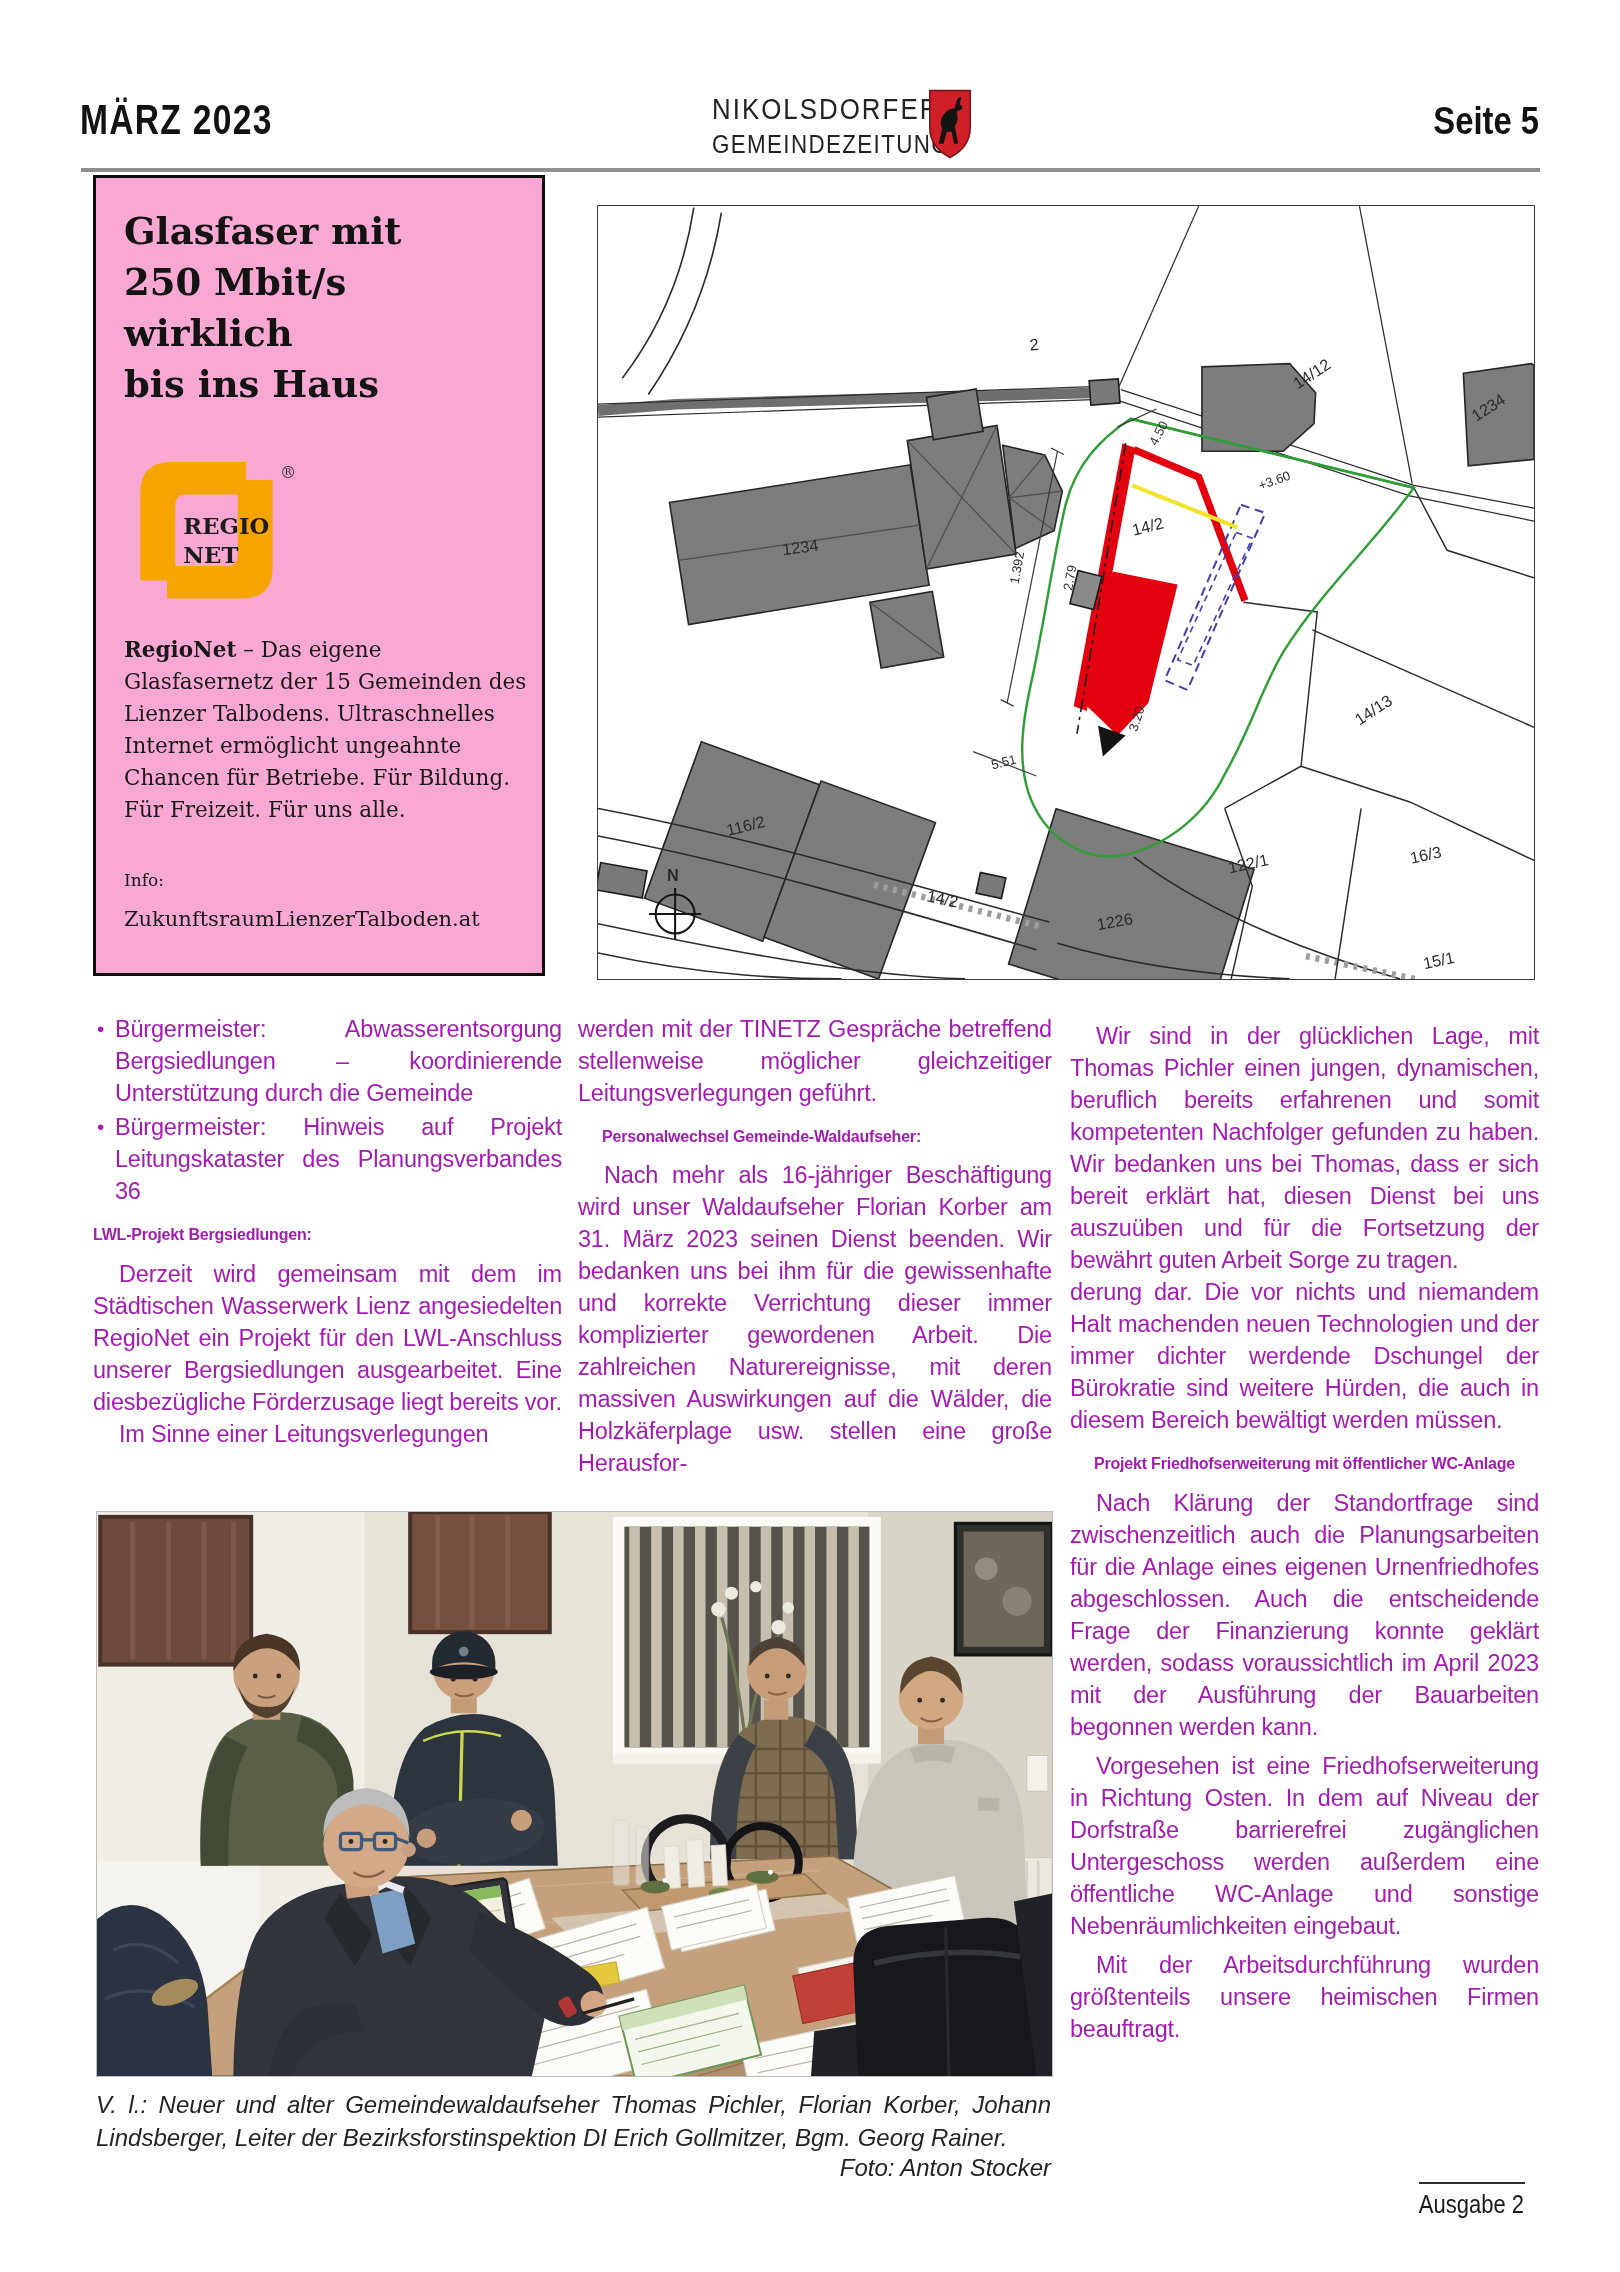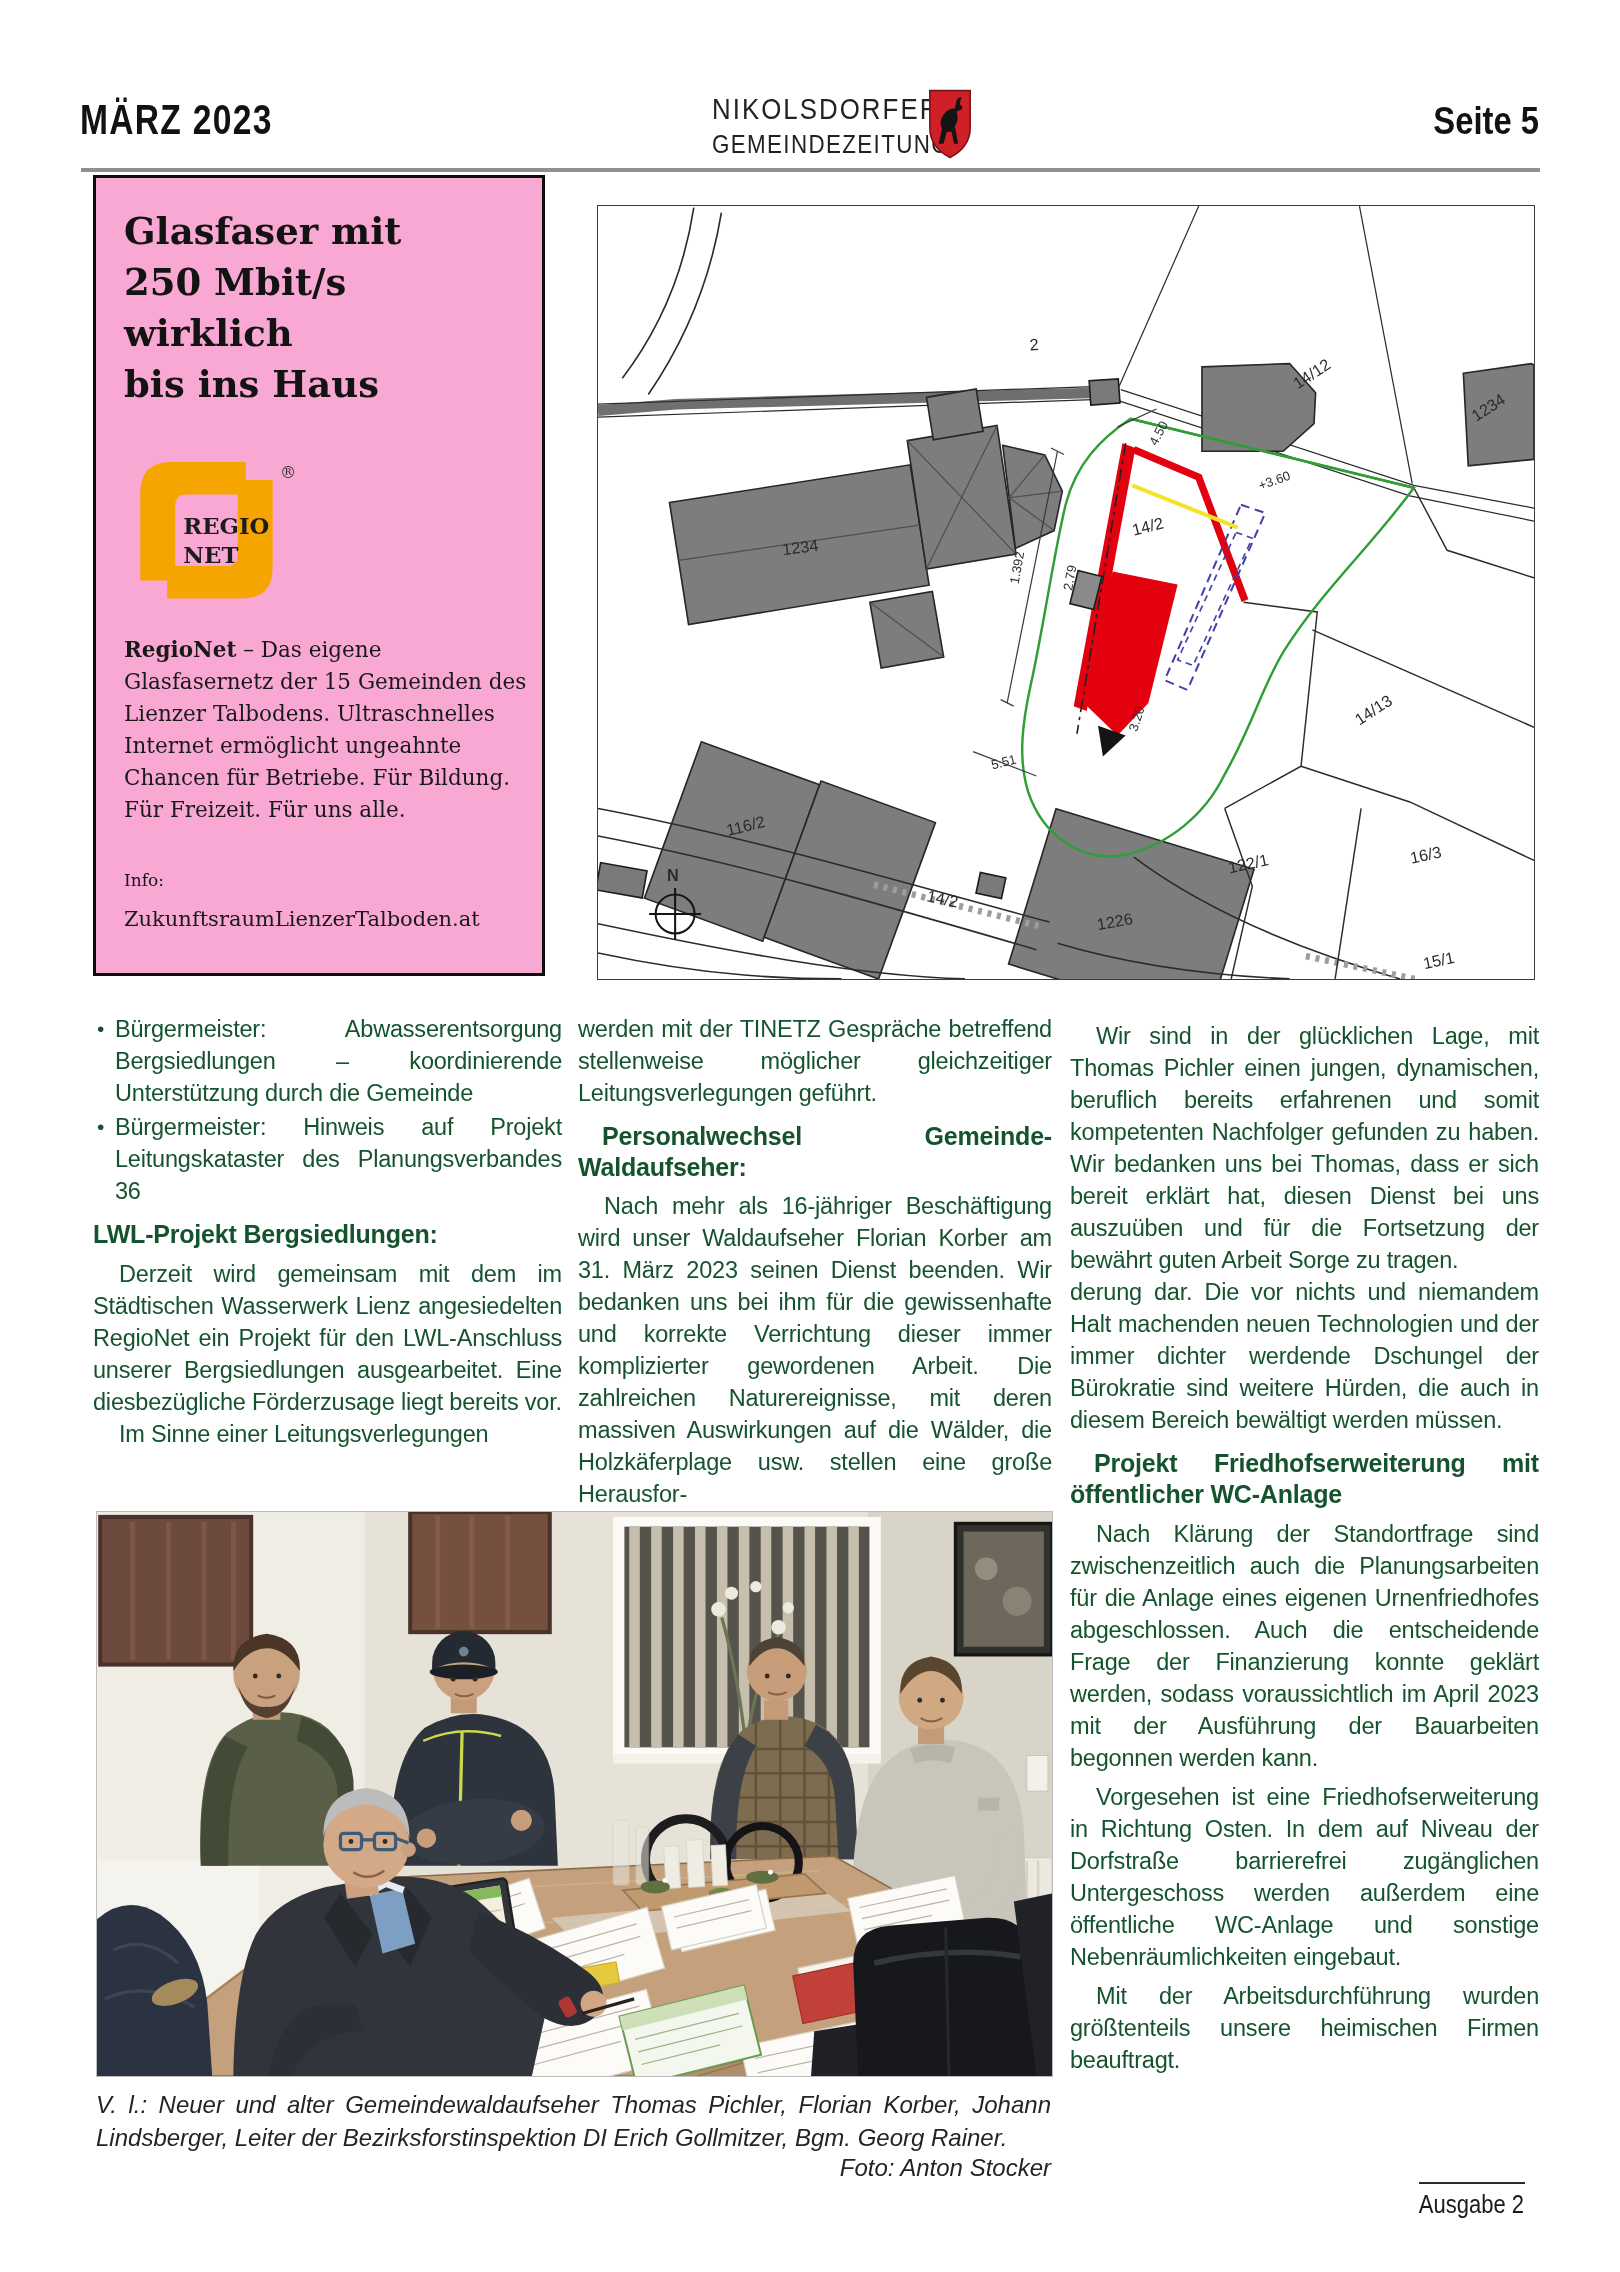--- a/index.html
+++ b/index.html
@@ -25,25 +25,25 @@
            font-size:21.5px;line-height:32px;color:#191919}
   .ad-info{position:absolute;left:28px;top:692px;font-family:"DejaVu Serif",serif;font-weight:normal;
            font-size:17px;color:#151515}
   .ad-url{position:absolute;left:28px;top:729px;font-family:"DejaVu Serif",serif;font-size:21px;color:#191919}
   
   .mapbox{left:597px;top:205px;width:936px;height:773px;border:1.6px solid #3c3c3c;background:#fff}
   .mapbox svg{display:block}
   .mlabel{font-family:"Liberation Sans",sans-serif;font-size:20px;fill:#2b2b2b}
   .mdim{font-family:"Liberation Sans",sans-serif;font-size:16px;fill:#2e2e2e}
   
-  .col{top:1013px;font-size:23.5px;line-height:32px;text-align:justify;letter-spacing:-0.2px;color:#14532d}
+  .col{top:1013px;font-size:23.5px;line-height:32px;text-align:justify;letter-spacing:-0.2px;color:#a21caf}
   .col1{left:93px;width:469px}.col2{left:578px;width:474px}.col3{left:1070px;width:469px}
   .bullet{position:relative;padding-left:22px;margin:0 0 2.4px 0}
   .bullet::before{content:"•";position:absolute;left:4px;top:0;font-size:21px}
-  .bhead{font-weight:bold;font-size:25px;line-height:31px;margin:12px 0 7.3px 0}
+  .bhead{font-weight:bold;font-size:16px;line-height:31px;margin:12px 0 7.3px 0}
   .bhead.ind1{text-indent:24px}
   p.para{margin:0}
   p.ind{text-indent:26px}
   
   .photo{left:96px;top:1511px;width:955px;height:564px;border:0.8px solid #bdbdbd;background:#e6e2d8}
   
   .caption{left:96px;top:2088px;width:955px;font-style:italic;font-size:24px;line-height:33px;
            text-align:justify;color:#242424}
   .credit{left:96px;top:2154px;width:955px;font-style:italic;font-size:24px;text-align:right;color:#242424}
   .foot-rule{left:1419px;top:2182px;width:106px;height:2.4px;background:#2a2a2a}

